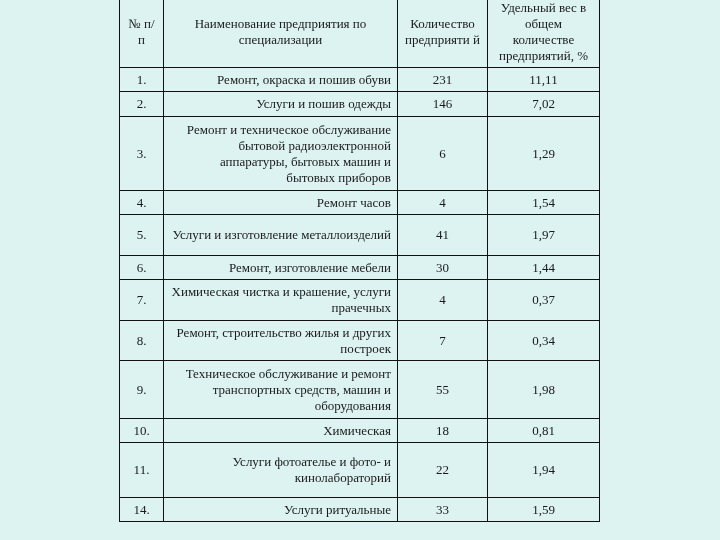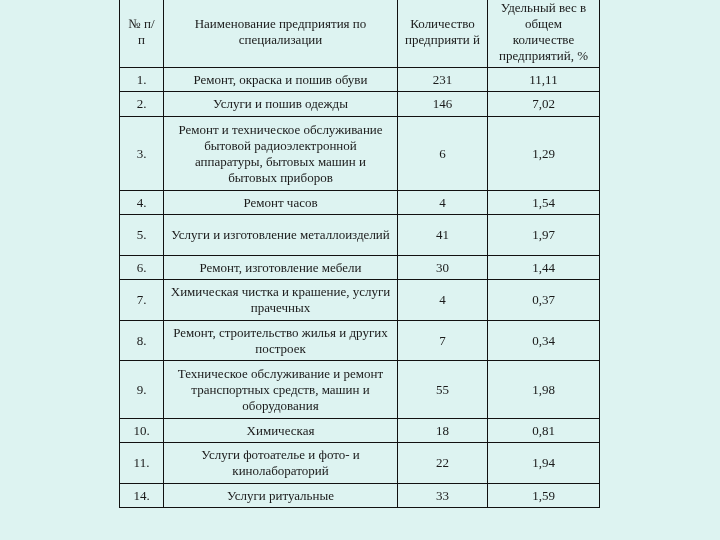--- a/index.html
+++ b/index.html
@@ -2,21 +2,21 @@
 <html><head>
 <meta charset="utf-8">
 <style>
   html, body { margin:0; padding:0; }
   body { width:720px; height:540px; background:#ddf3f1; position:relative; overflow:hidden;
          font-family:"Liberation Serif","DejaVu Serif",serif; color:#1a1a1a; }
   table { position:absolute; left:119px; top:-4px; border-collapse:collapse; font-size:13px; }
   td, th { border:1.5px solid #111; padding:0 6px; font-weight:normal; line-height:16px; }
   th { text-align:center; }
   .c1 { width:31px; text-align:center; }
-  .c2 { width:221px; text-align:center; }
+  .c2 { width:221px; text-align:right; }
   .c3 { width:77px; text-align:center; }
   .c4 { width:99px; text-align:center; }
 </style>
 </head>
 <body>
 
 <table>
   <thead>
     <tr style="height:71px">
       <th class="c1">№ п/п</th>
@@ -79,21 +79,21 @@
         <td class="c2">Техническое обслуживание и ремонт транспортных средств, машин и оборудования</td>
         <td class="c3">55</td>
         <td class="c4">1,98</td>
       </tr>
       <tr style="height: 24px;">
         <td class="c1">10.</td>
         <td class="c2">Химическая</td>
         <td class="c3">18</td>
         <td class="c4">0,81</td>
       </tr>
-      <tr style="height: 41px; margin-top: 18px;">
+      <tr style="height: 55px; margin-top: 18px;">
         <td class="c1">11.</td>
         <td class="c2">Услуги фотоателье и фото- и кинолабораторий</td>
         <td class="c3">22</td>
         <td class="c4">1,94</td>
       </tr>
       <tr style="height: 24px;">
         <td class="c1">14.</td>
         <td class="c2">Услуги ритуальные</td>
         <td class="c3">33</td>
         <td class="c4">1,59</td>

